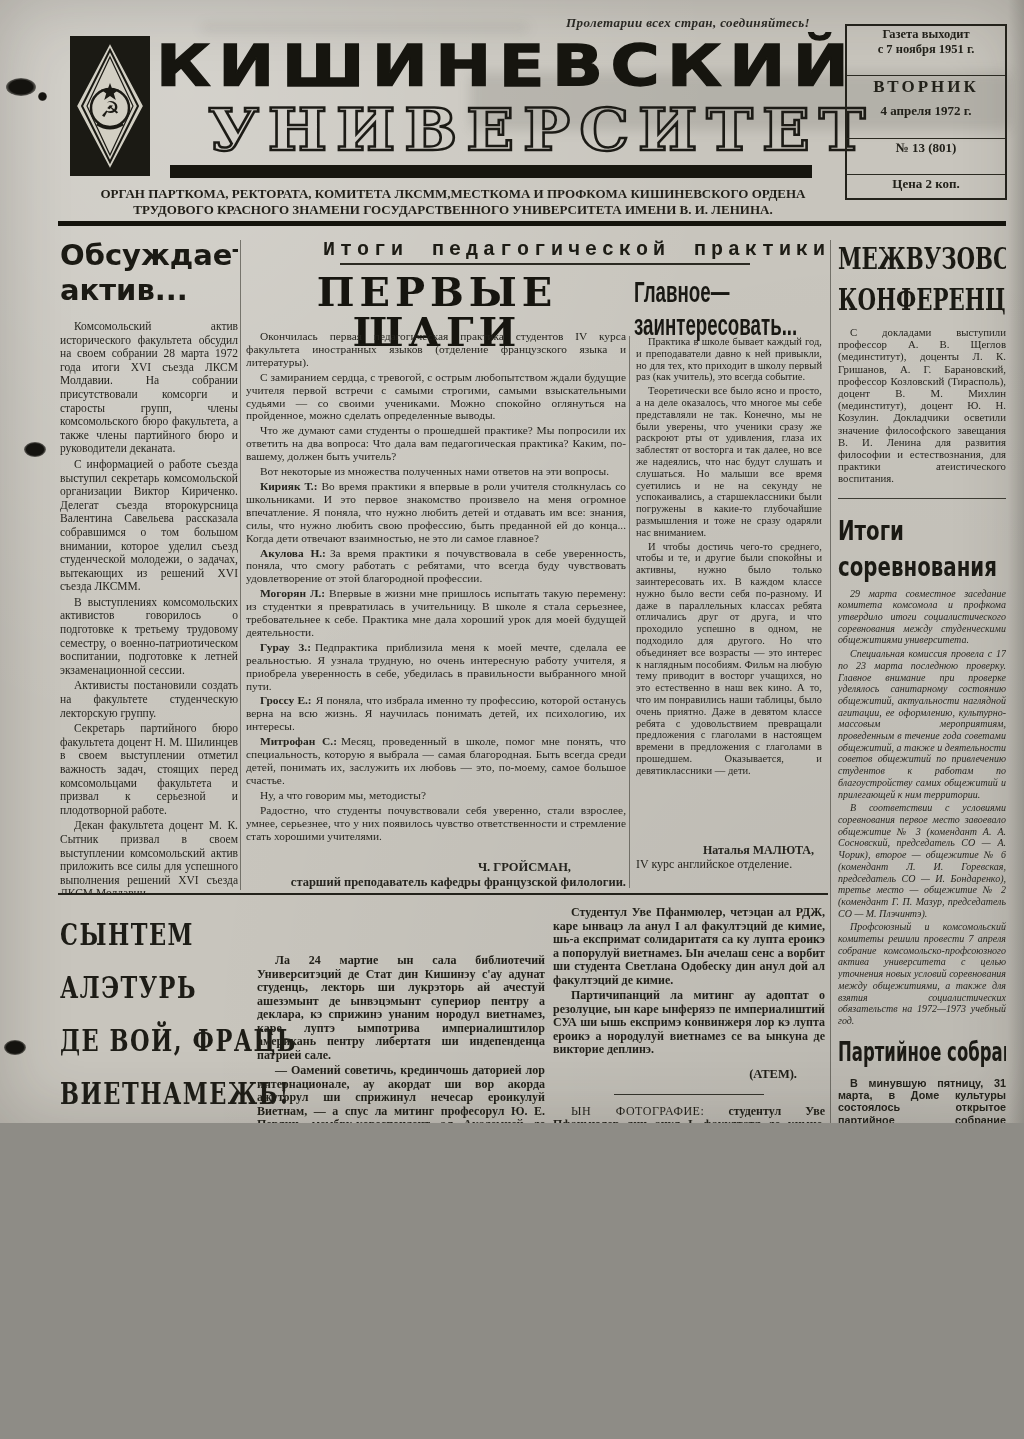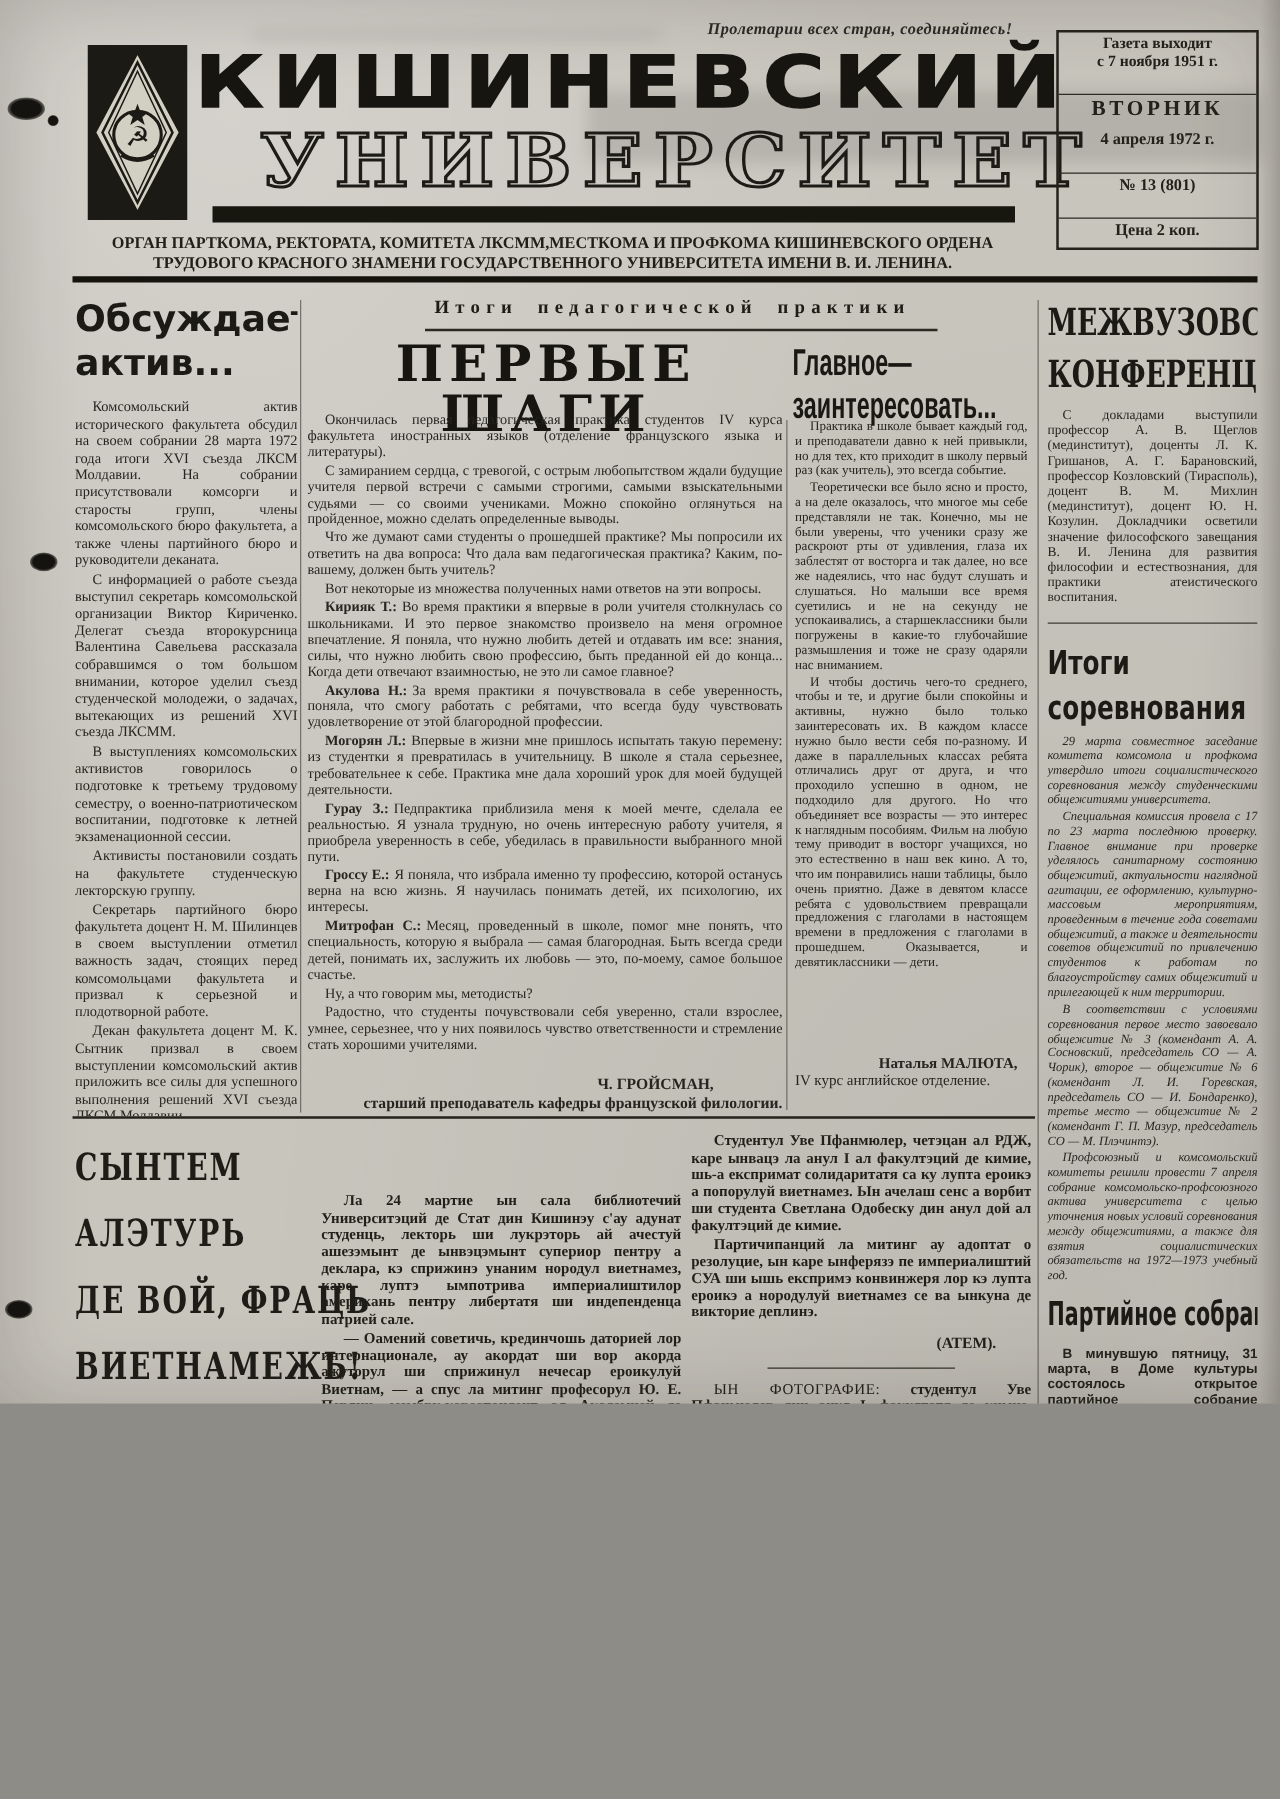--- a/index.html
+++ b/index.html
@@ -19,37 +19,37 @@
   .ghost{position:absolute;background:rgba(58,55,48,.14);filter:blur(6px);border-radius:8px;}
   .edge-right{position:absolute;right:0;top:0;width:16px;height:100%;background:linear-gradient(90deg,transparent,rgba(30,28,24,.16));}
   
   .slogan{left:548px;top:15px;width:262px;text-align:right;font-style:italic;font-weight:700;font-size:13px;letter-spacing:.4px;color:#2a2924;}
   .emblem{left:70px;top:36px;width:80px;height:140px;}
   .title1{left:156px;top:38px;font-family:"DejaVu Sans",sans-serif;font-weight:900;font-size:54px;line-height:1;
     letter-spacing:6px;color:#16150f;-webkit-text-stroke:1.2px #16150f;transform:scale(1.24,1.06);transform-origin:left top;white-space:nowrap;}
   .title2{left:208px;top:100px;font-family:"DejaVu Serif",serif;font-weight:700;font-size:56px;line-height:1;
     letter-spacing:8px;color:transparent;-webkit-text-stroke:2.4px #1c1b16;transform:scale(1.12,1.04);transform-origin:left top;white-space:nowrap;}
   .mast-bar{left:170px;top:165px;width:642px;height:13px;background:#17160f;}
-  .org-lines{left:66px;top:186px;width:752px;text-align:center;font-weight:700;font-size:13px;line-height:16px;color:#211f18;}
+  .org-lines{left:77px;top:186px;width:752px;text-align:center;font-weight:700;font-size:13px;line-height:16px;color:#211f18;}
   .top-rule{left:58px;top:221px;width:948px;height:5px;background:#14130c;}
   
   .info-box{left:845px;top:24px;width:158px;height:172px;border:2px solid #23221b;display:flex;flex-direction:column;justify-content:space-between;text-align:center;font-weight:700;color:#22211a;}
   .ib-row{padding:1px 5px 6px;}
   .ib-row + .ib-row{border-top:1.5px solid #2b2a22;}
   .ib-founded{font-size:12.5px;line-height:15px;}
   .ib-weekday{font-size:17px;letter-spacing:3px;margin-bottom:6px;}
   .ib-date,.ib-issue,.ib-price{font-size:13px;}
   
   .rule-v{position:absolute;width:1px;background:#45433c;opacity:.65;}
   
   .col-left{left:60px;top:238px;width:178px;height:655px;overflow:hidden;}
   .aktiv-title{font-family:"DejaVu Sans",sans-serif;font-weight:800;font-size:29px;line-height:35px;color:#1b1a14;margin:0 0 12px;}
   .body-text p{margin:0 0 2px;text-align:justify;text-indent:14px;font-size:11.5px;line-height:13.6px;}
   
-  .kicker{left:246px;top:238px;width:584px;text-align:center;font-weight:700;font-size:15px;letter-spacing:5px;word-spacing:7px;color:#1d1c15;}
+  .kicker{left:246px;top:238px;width:584px;text-align:right;font-weight:700;font-size:20px;letter-spacing:5px;word-spacing:7px;color:#1d1c15;font-family:Liberation Mono, monospace;}
   .kicker-rule{left:340px;top:263px;width:410px;height:2px;background:#2b2a22;}
   .headline{left:246px;top:272px;width:382px;text-align:center;font-family:"DejaVu Serif",serif;font-weight:700;font-size:40px;line-height:1;letter-spacing:5px;word-spacing:16px;color:#16150f;}
   .center-body{left:246px;top:330px;width:380px;height:528px;overflow:hidden;}
   .center-body p{font-size:11.4px;line-height:12.9px;}
   .lead{font-weight:700;margin-right:4px;}
   .center-byline{left:246px;top:860px;width:380px;font-weight:700;font-size:12.5px;line-height:15px;}
   .center-byline .b1{text-align:right;padding-right:55px;}
   .center-byline .b2{text-align:right;}
   
   .interest-title{left:634px;top:274px;width:190px;font-family:"Liberation Sans",sans-serif;font-weight:900;font-size:24px;line-height:27px;color:#191813;transform:scale(.78,1.25);transform-origin:left top;white-space:nowrap;}

